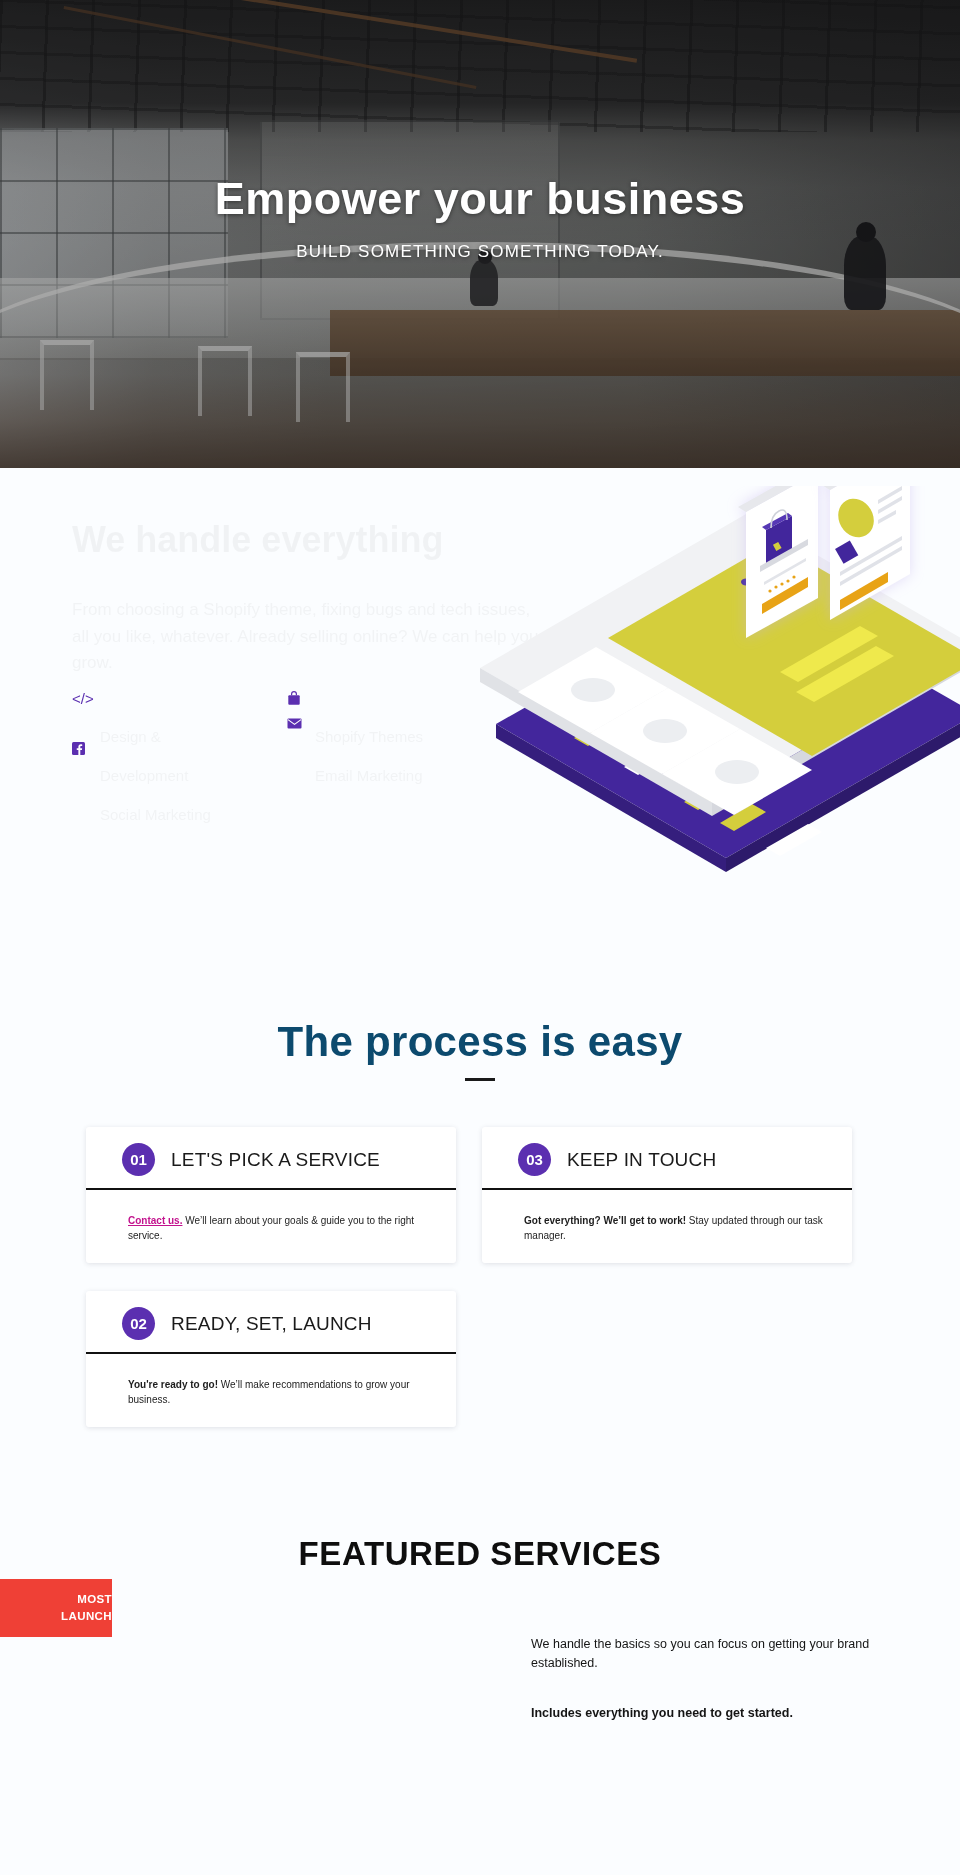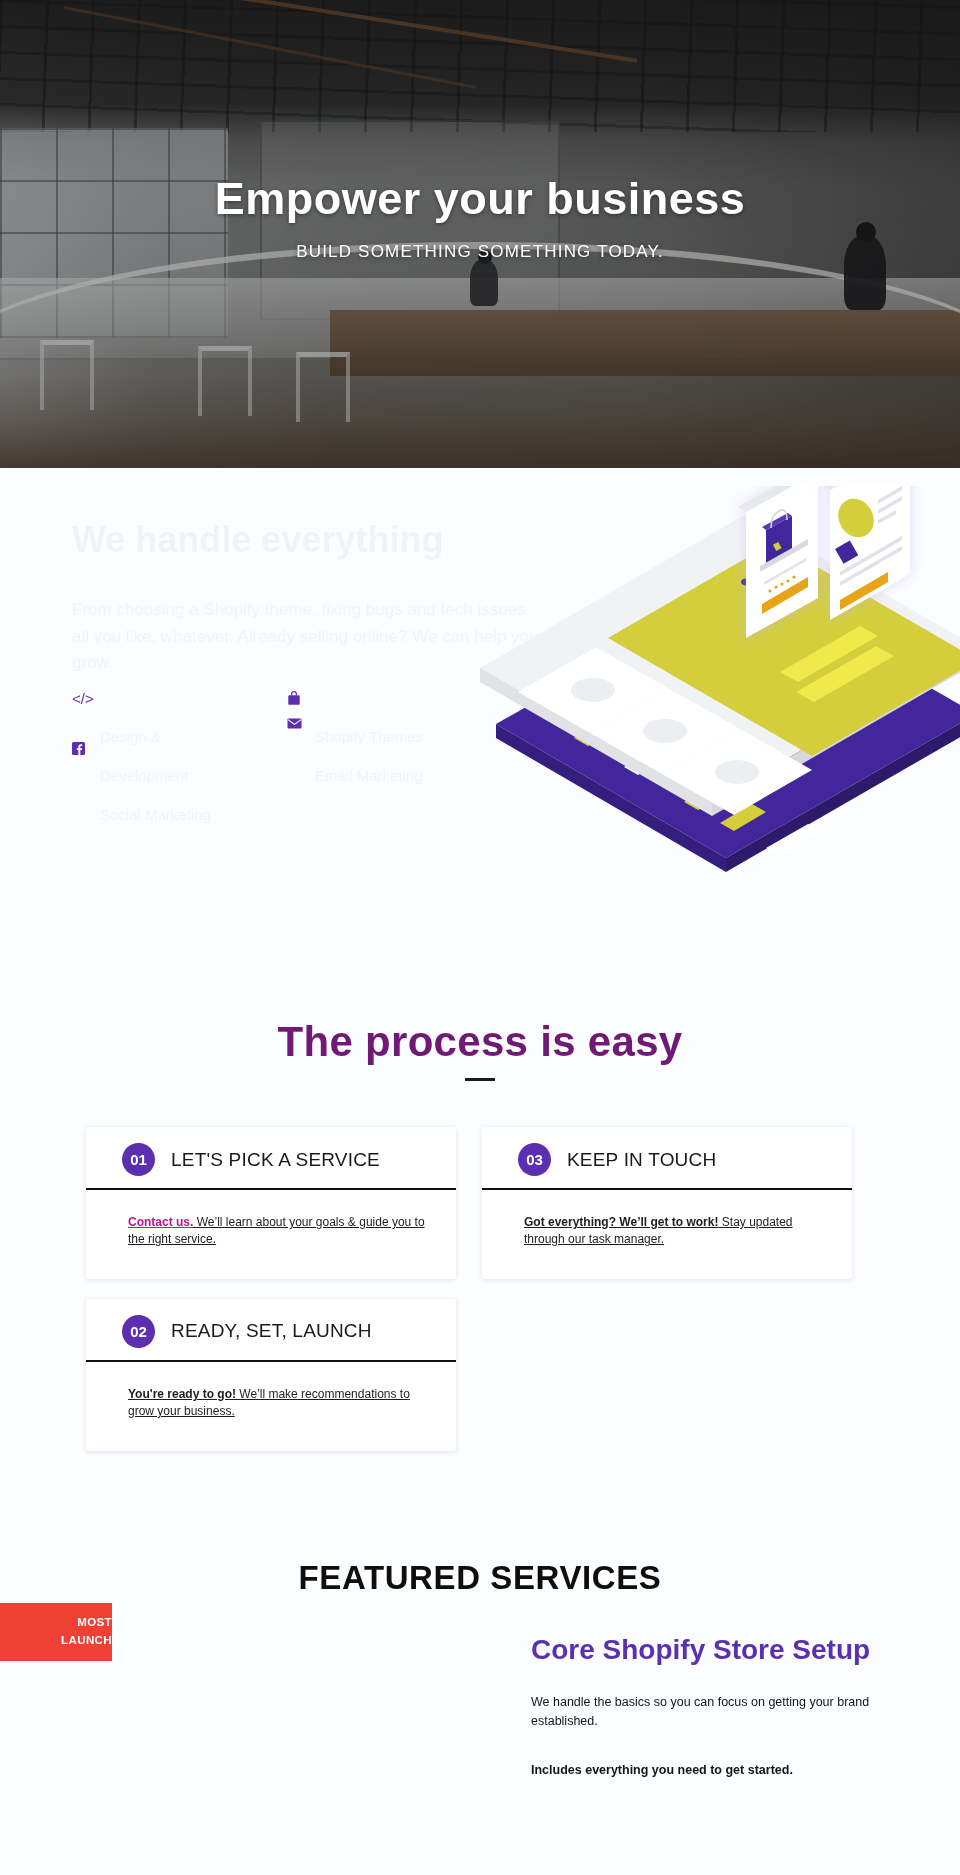--- a/index.html
+++ b/index.html
@@ -193,34 +193,34 @@
   
   .process {
     width: 960px;
     background: #fbfdff;
     padding-bottom: 40px;
   }
   .process-h2 {
     text-align: center;
     font-size: 42px;
     font-weight: bold;
-    color: #701a75;
+    color: #0c4a6e;
     letter-spacing: .3px;
     padding-top: 10px;
   }
   .rule {
     width: 30px; height: 3px; background: #1a1a1a;
     margin: 12px auto 0 auto;
   }
   .cards {
     width: 788px;
     margin: 46px auto 0 auto;
     display: flex;
     flex-wrap: wrap;
-    gap: 20px 26px;
+    gap: 28px 26px;
   }
   .card {
     width: 370px;
     background: #ffffff;
     border-radius: 3px;
     box-shadow: 0 1px 5px rgba(40,40,60,.13);
     overflow: hidden;
   }
   .card-head {
     display: flex;
@@ -240,25 +240,24 @@
     align-items: center;
     justify-content: center;
     flex: 0 0 auto;
   }
   .card-title {
     font-size: 19px;
     color: #1a1a1a;
     letter-spacing: .2px;
   }
   .card-body {
-    padding: 24px 28px 30px 42px;
-    font-size: 12px;
+    padding: 24px 28px 20px 42px;
+    font-size: 10px;
     line-height: 1.45;
     color: #1d1d1d;
-    text-decoration: underline;
   }
   .card-body b { font-weight: bold; }
   .link-pink {
     color: #c2128d;
     font-weight: bold;
     text-decoration: underline;
   }
 
   
   .featured {
@@ -539,18 +538,17 @@
   <h2 class="featured-h2">FEATURED SERVICES</h2>
 
   <div class="ribbon">
     <span>MOST</span>
     <span>LAUNCH</span>
   </div>
 
   <div class="svc">
     <div class="svc-left"></div>
     <div class="svc-right">
-      <h3 class="svc-title">Core Shopify Store Setup</h3>
       <p class="svc-p">We handle the basics so you can focus on getting your brand established.</p>
       <p class="svc-p bold">Includes everything you need to get started.</p>
     </div>
   </div>
 </section>
 
 </body></html>

